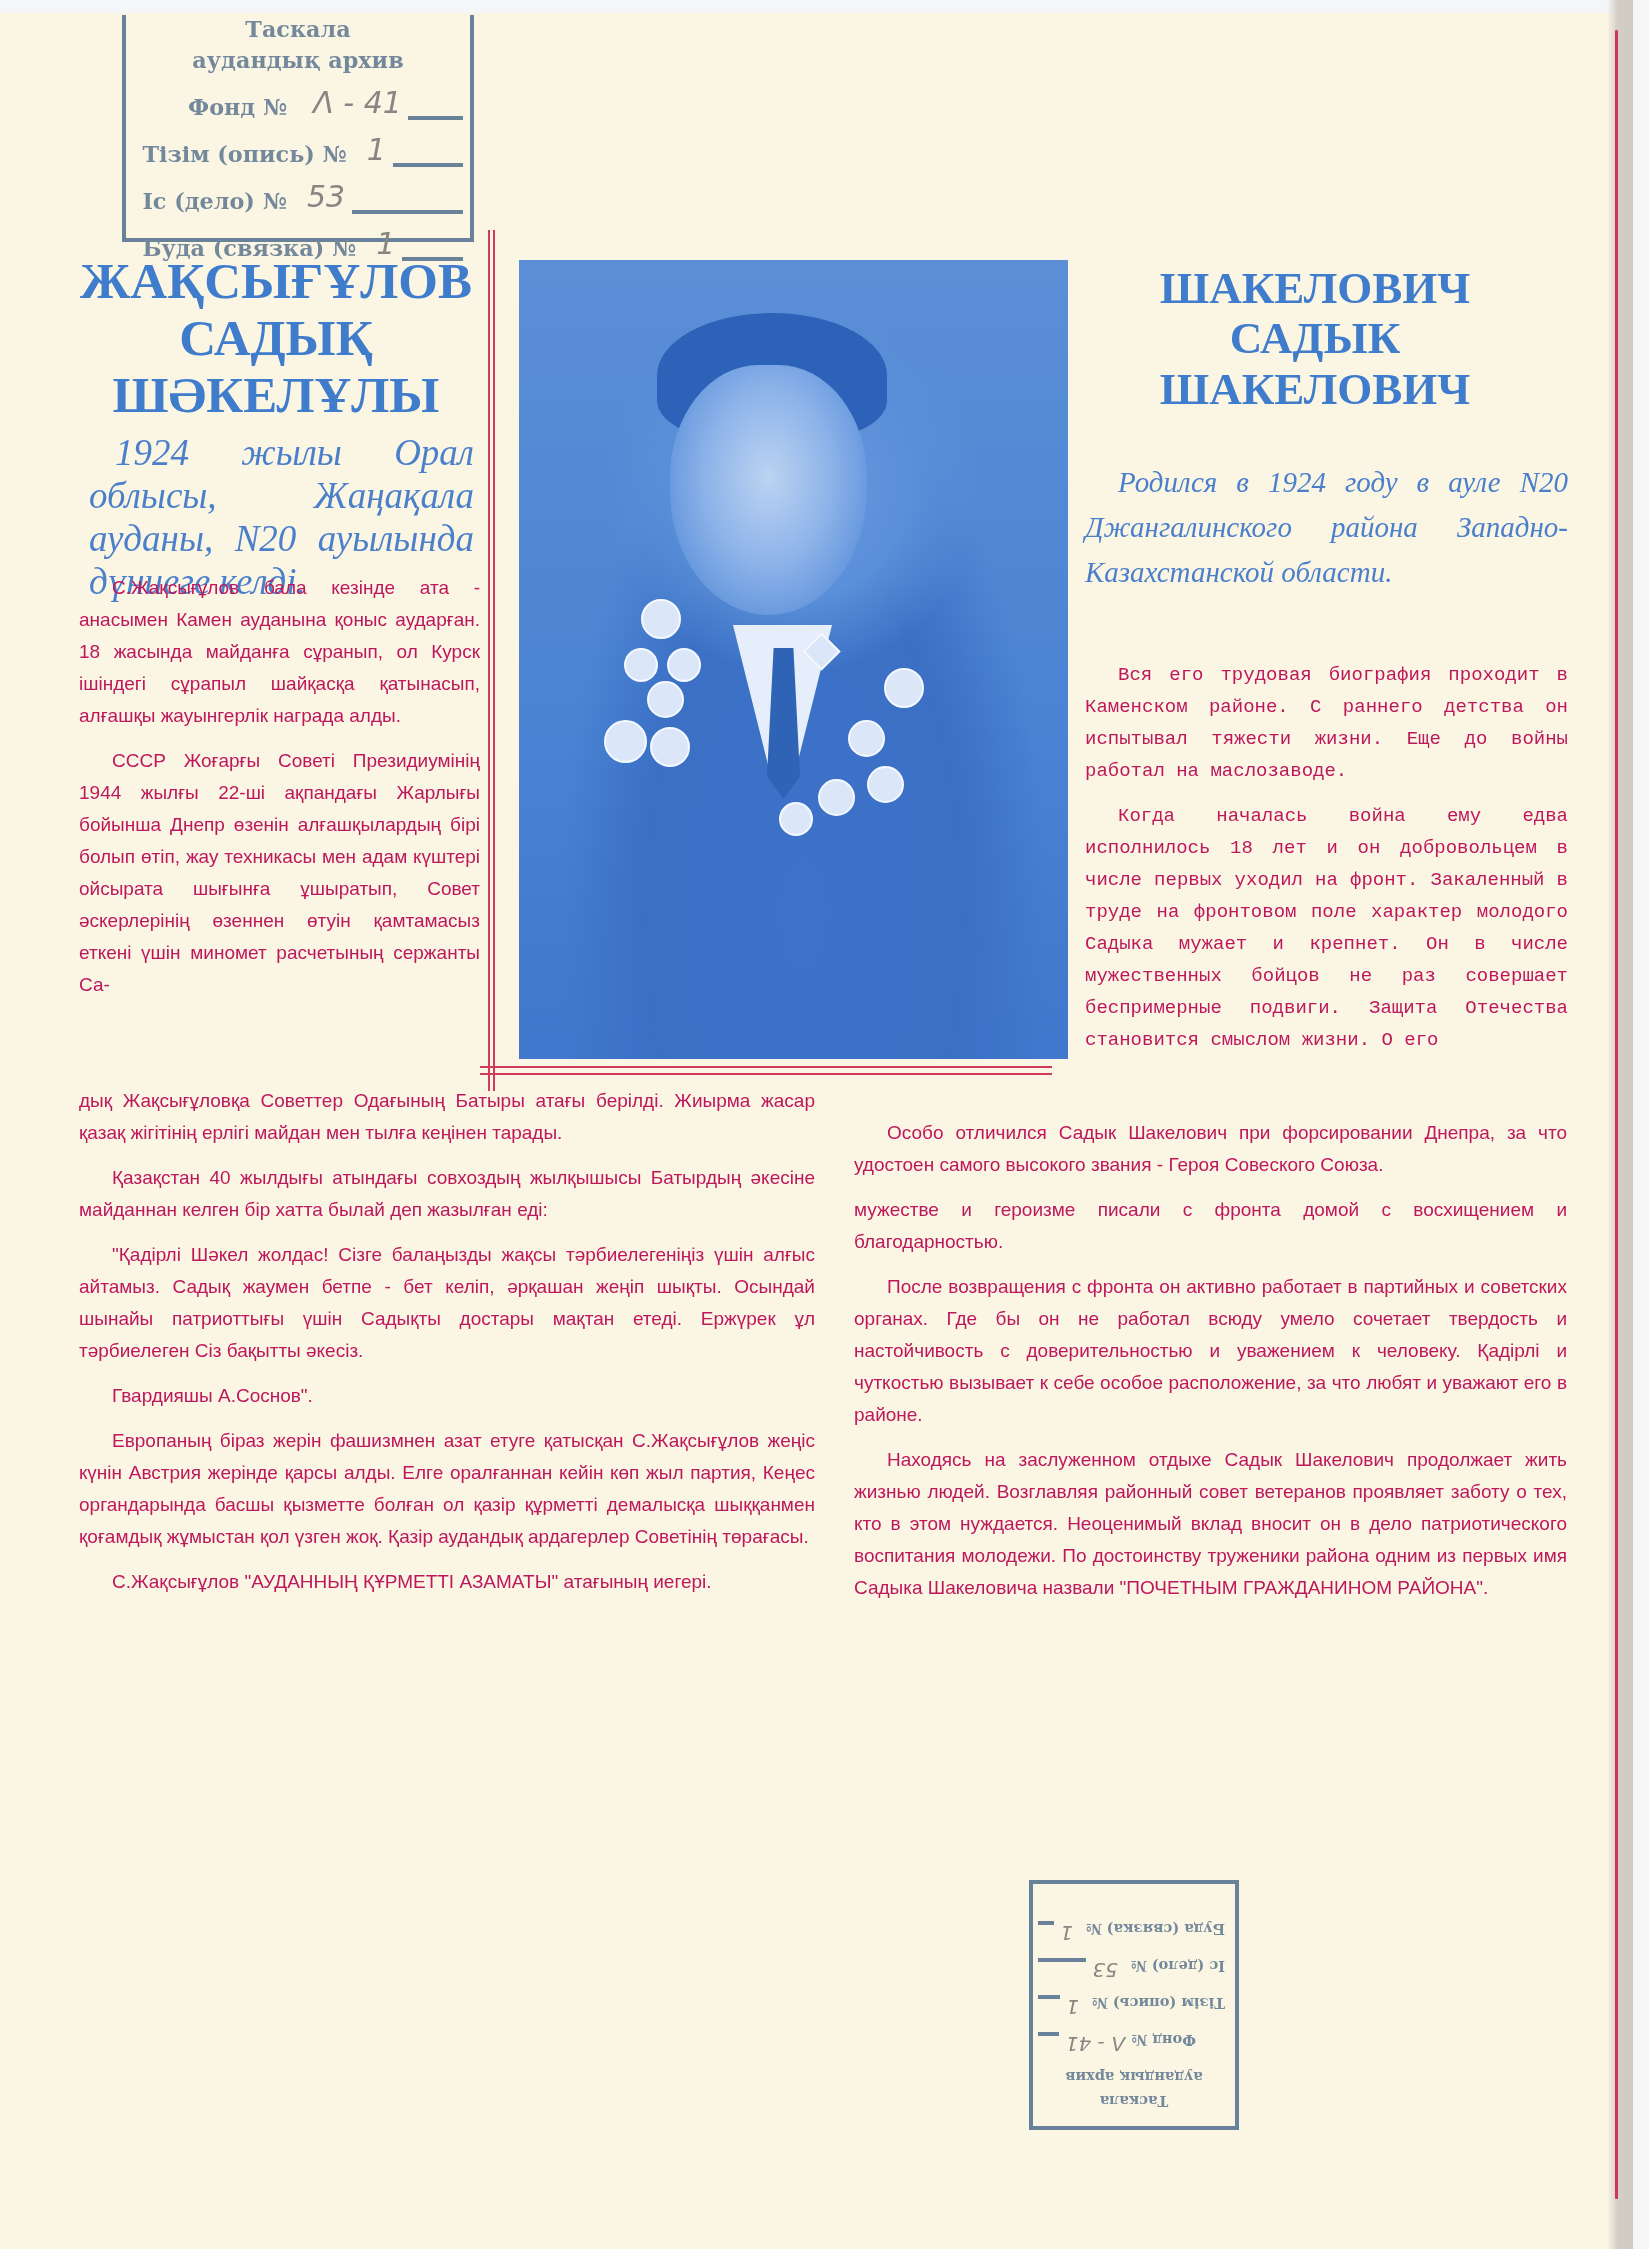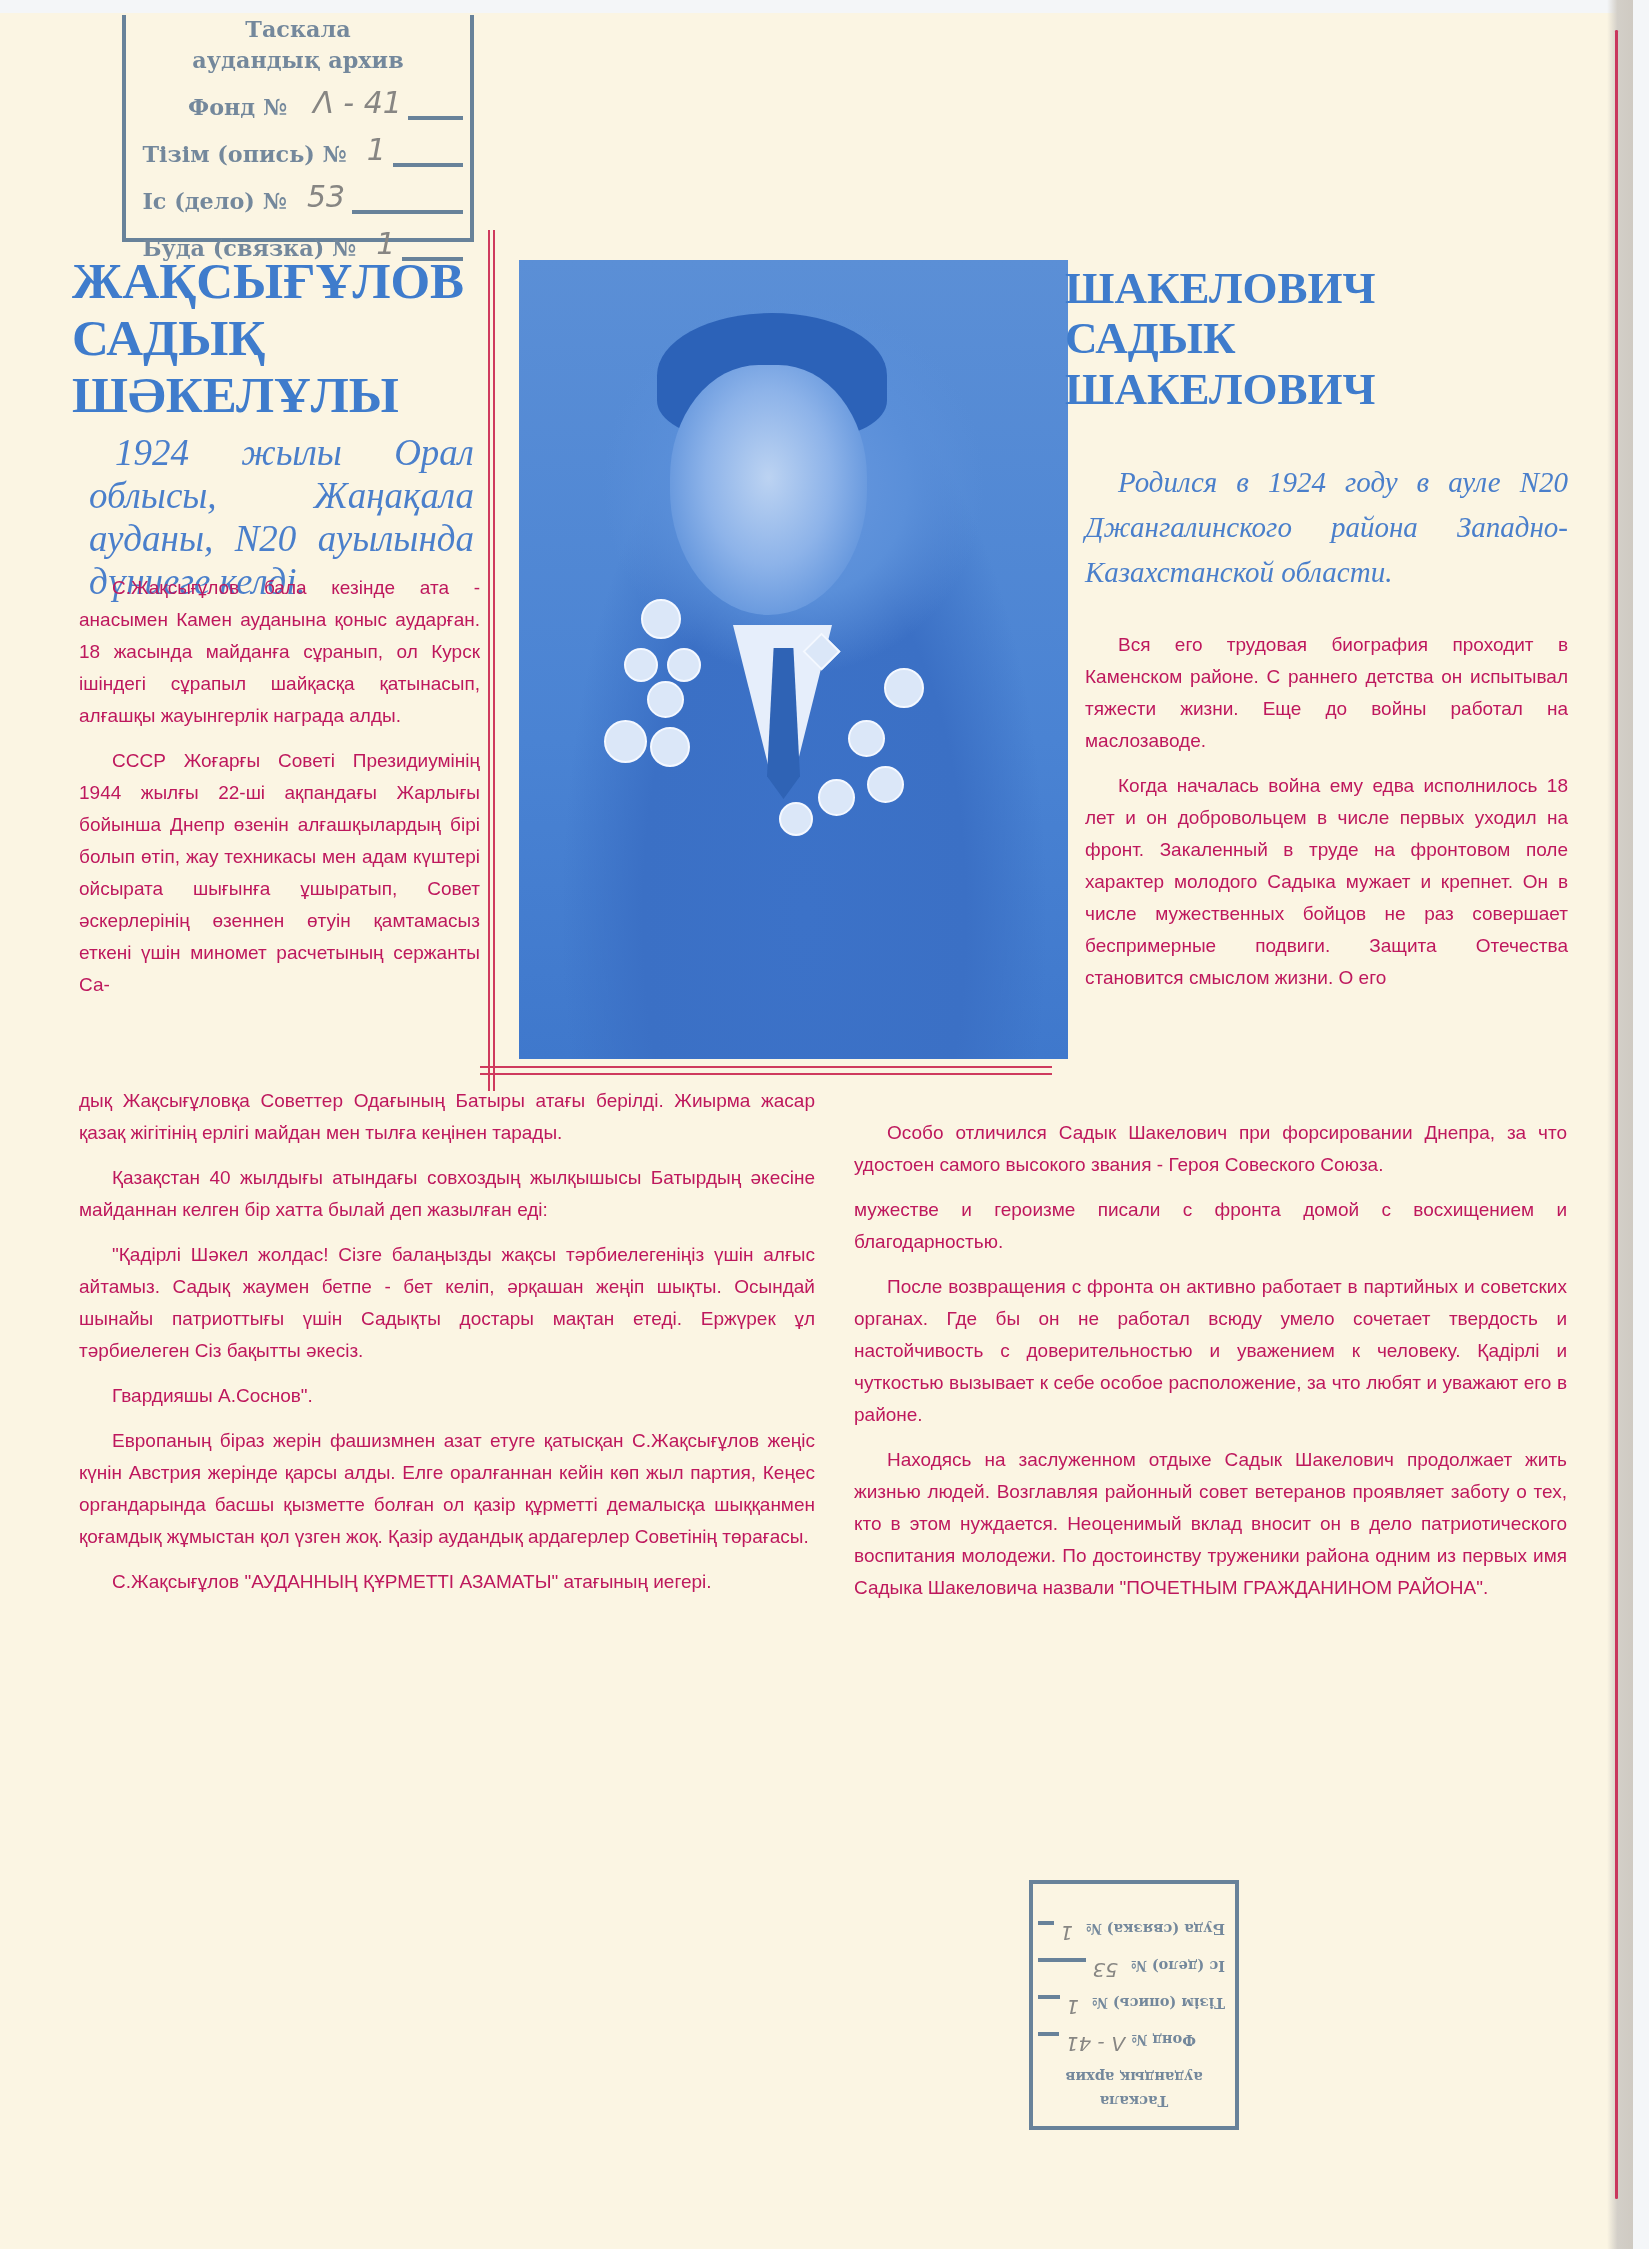--- a/index.html
+++ b/index.html
@@ -41,42 +41,42 @@
   .stamp-bot .title1 { text-align:center; font-size:14.5px; margin-top:16px; }
   .stamp-bot .title2 { text-align:center; font-size:14.5px; margin-top:6.6px; }
   .stamp-bot .line { font-size:14.5px; margin-top:13px; padding-left:10px; padding-right:5.3px;}
   .stamp-bot .hw { font-size:20px; }
 
   
   .vrule { position:absolute; background:#cf3a5e; }
 
   
   .heading {
-    position:absolute; text-align:left; font-family:"Liberation Serif", serif;
+    position:absolute; text-align:center; font-family:"Liberation Serif", serif;
     font-weight:bold; color:#3f7ccc; line-height:1.12;
   }
   .heading-kz { left:72px; top:253px; width:408px; font-size:51px; }
   .heading-ru { left:1065px; top:263px; width:500px; font-size:45px; }
 
   .lead {
     position:absolute; font-family:"Liberation Serif", serif; font-style:italic;
     color:#4a7fcb; text-align:justify; text-align-last:left;
   }
   .lead-kz { left:89px; top:431px; width:385px; font-size:37px; line-height:43px; text-indent:26px; }
   .lead-ru { left:1085px; top:460px; width:483px; font-size:29px; line-height:45px; text-indent:33px; }
 
   .body-text {
     font-family:"Liberation Sans", sans-serif; color:#be185d;
     font-size:19px; line-height:32px; text-align:justify;
   }
   .body-text p { margin:0 0 13px 0; text-indent:33px; }
 
   .col-kz-narrow { position:absolute; left:79px; top:572px; width:401px; }
   .col-kz-wide { position:absolute; left:79px; top:1085px; width:736px; }
-  .col-ru-narrow { position:absolute; left:1085px; top:629px; width:483px; }
+  .col-ru-narrow { position:absolute; left:1085px; top:659px; width:483px;font-family:Liberation Mono, monospace; }
   .col-ru-wide { position:absolute; left:854px; top:1117px; width:713px; }
 
   .photo {
     position:absolute; left:519px; top:260px; width:549px; height:799px;
     background:
       radial-gradient(circle at 50% 28%, #6a9ae0 0%, #5a8fd9 18%, transparent 30%),
       radial-gradient(ellipse at 52% 82%, #3c72c8 0%, #3b70c5 40%, transparent 60%),
       linear-gradient(180deg, #5b8fd6 0%, #4a83d3 60%, #3f78cc 100%);
     overflow:hidden;
   }

